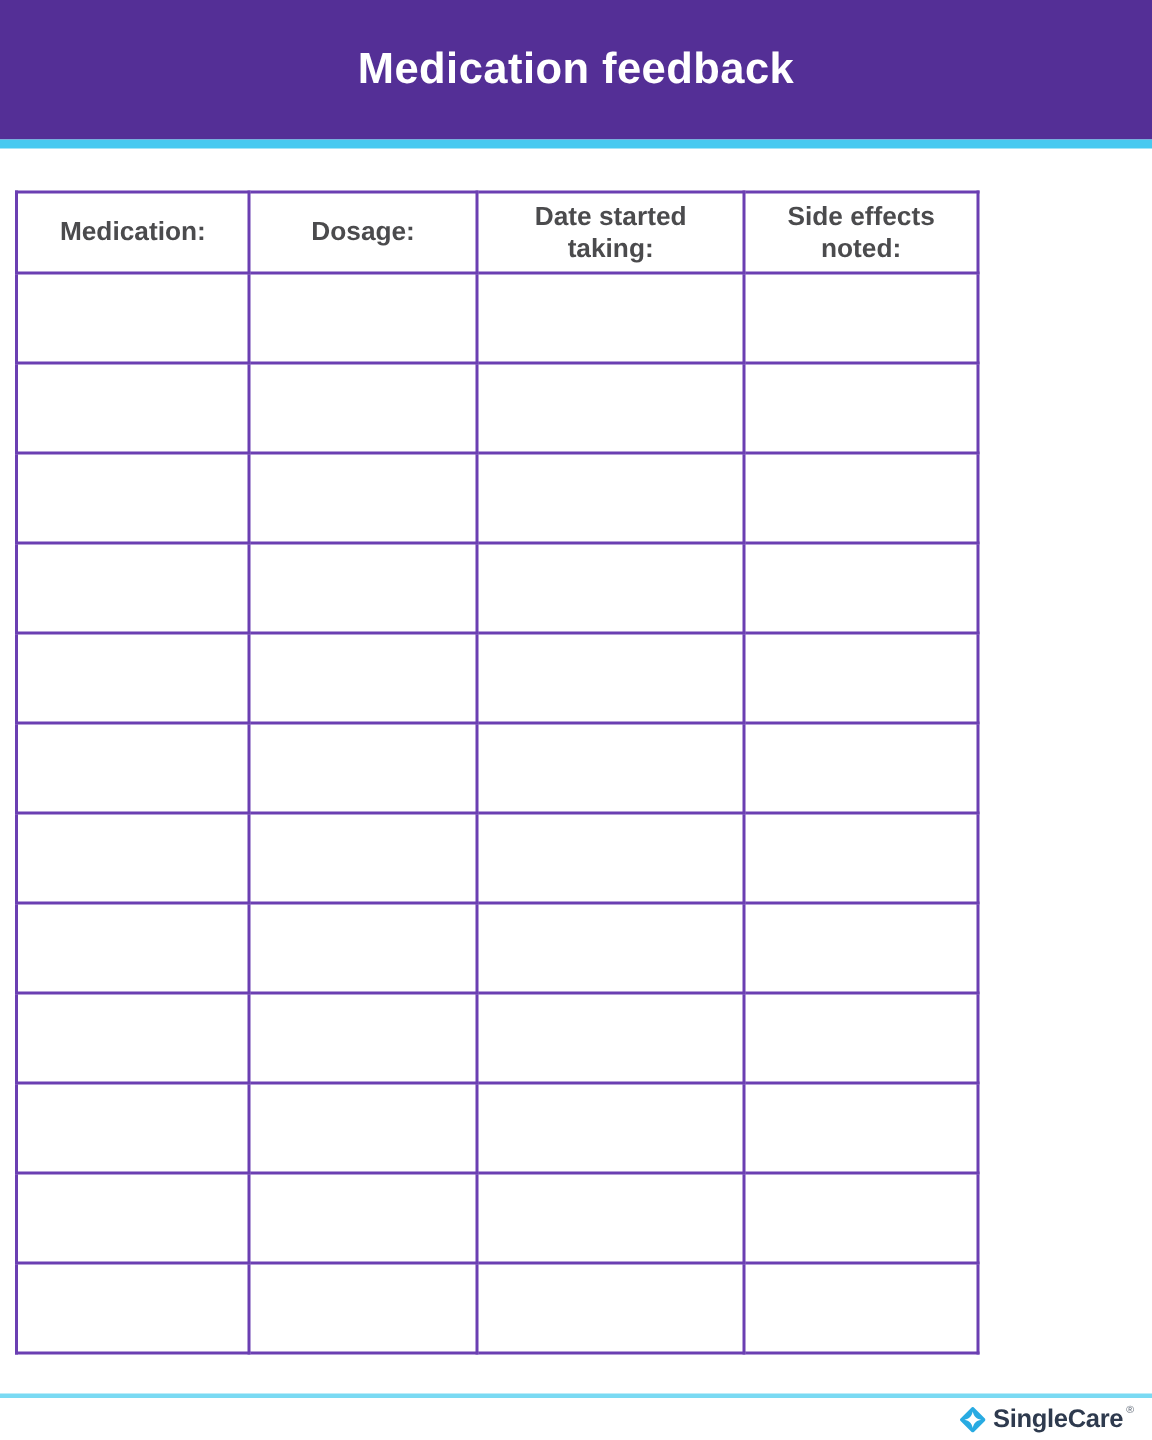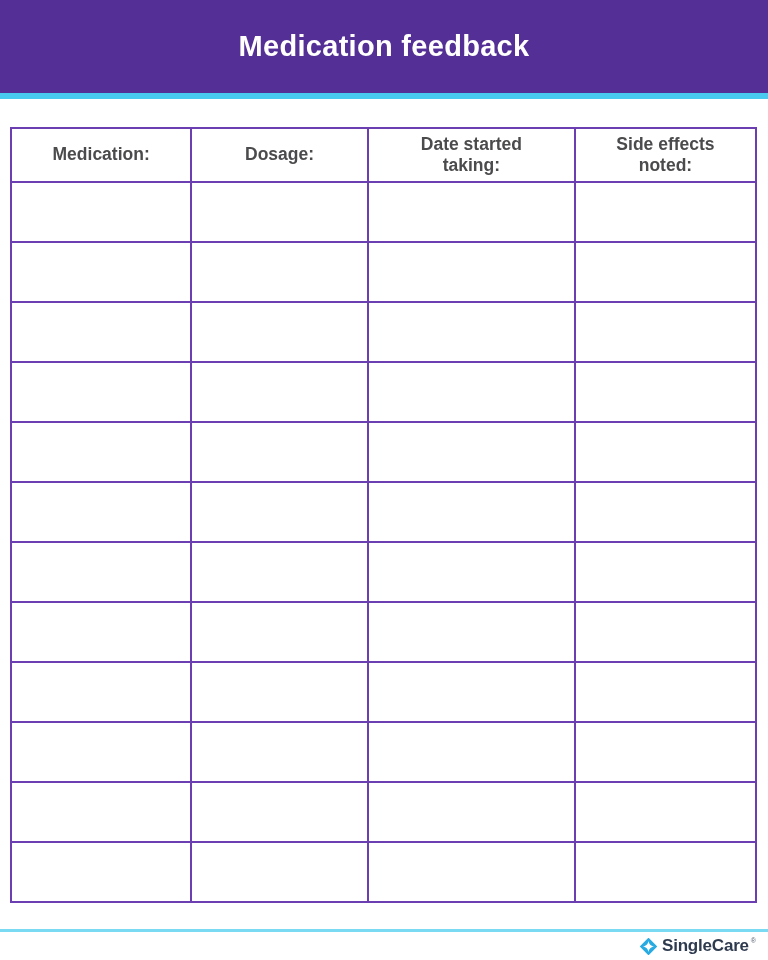--- a/index.html
+++ b/index.html
@@ -34,21 +34,21 @@
   }
   .rule-bottom {
     position: absolute; top: 929px; left: 0;
     width: 768px; height: 3px;
     background: #7ADAF3;
   }
 
   
   table.med-table {
     position: absolute; top: 127px; left: 10px;
-    width: 747px;
+    width: 643px;
     border-collapse: collapse;
     table-layout: fixed;
     border-radius: 18px;
   }
   .med-table th, .med-table td {
     border: 2px solid #6B3FB2;
     padding: 0;
     background: #ffffff;
   }
   .med-table thead th {

